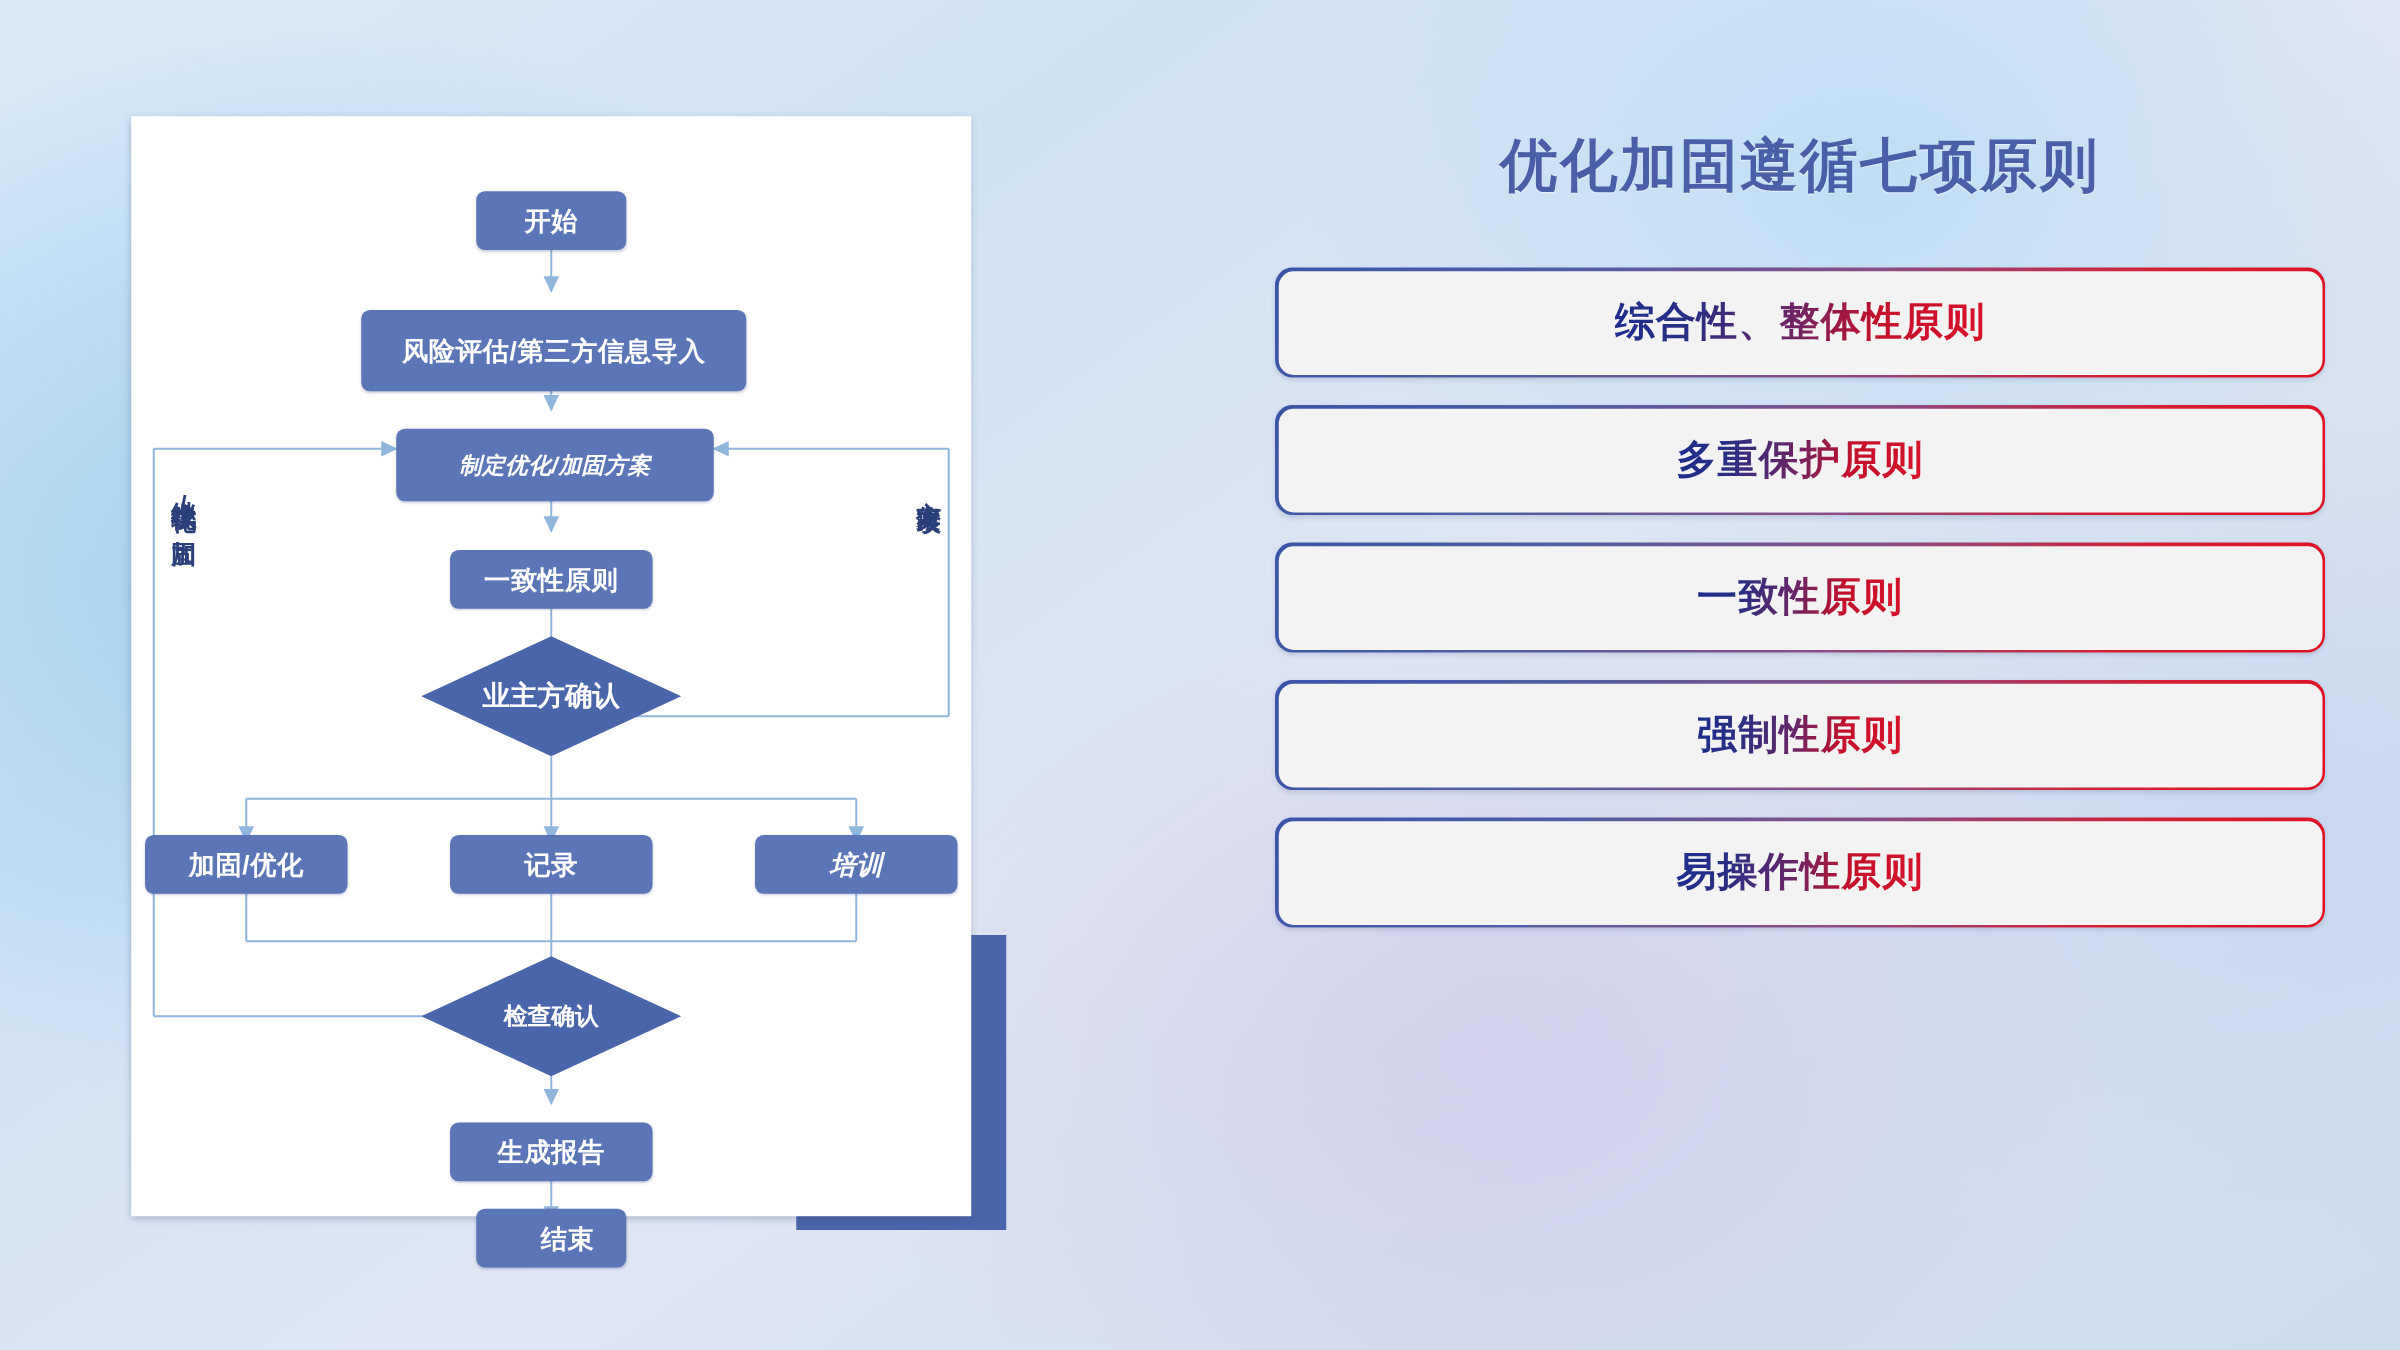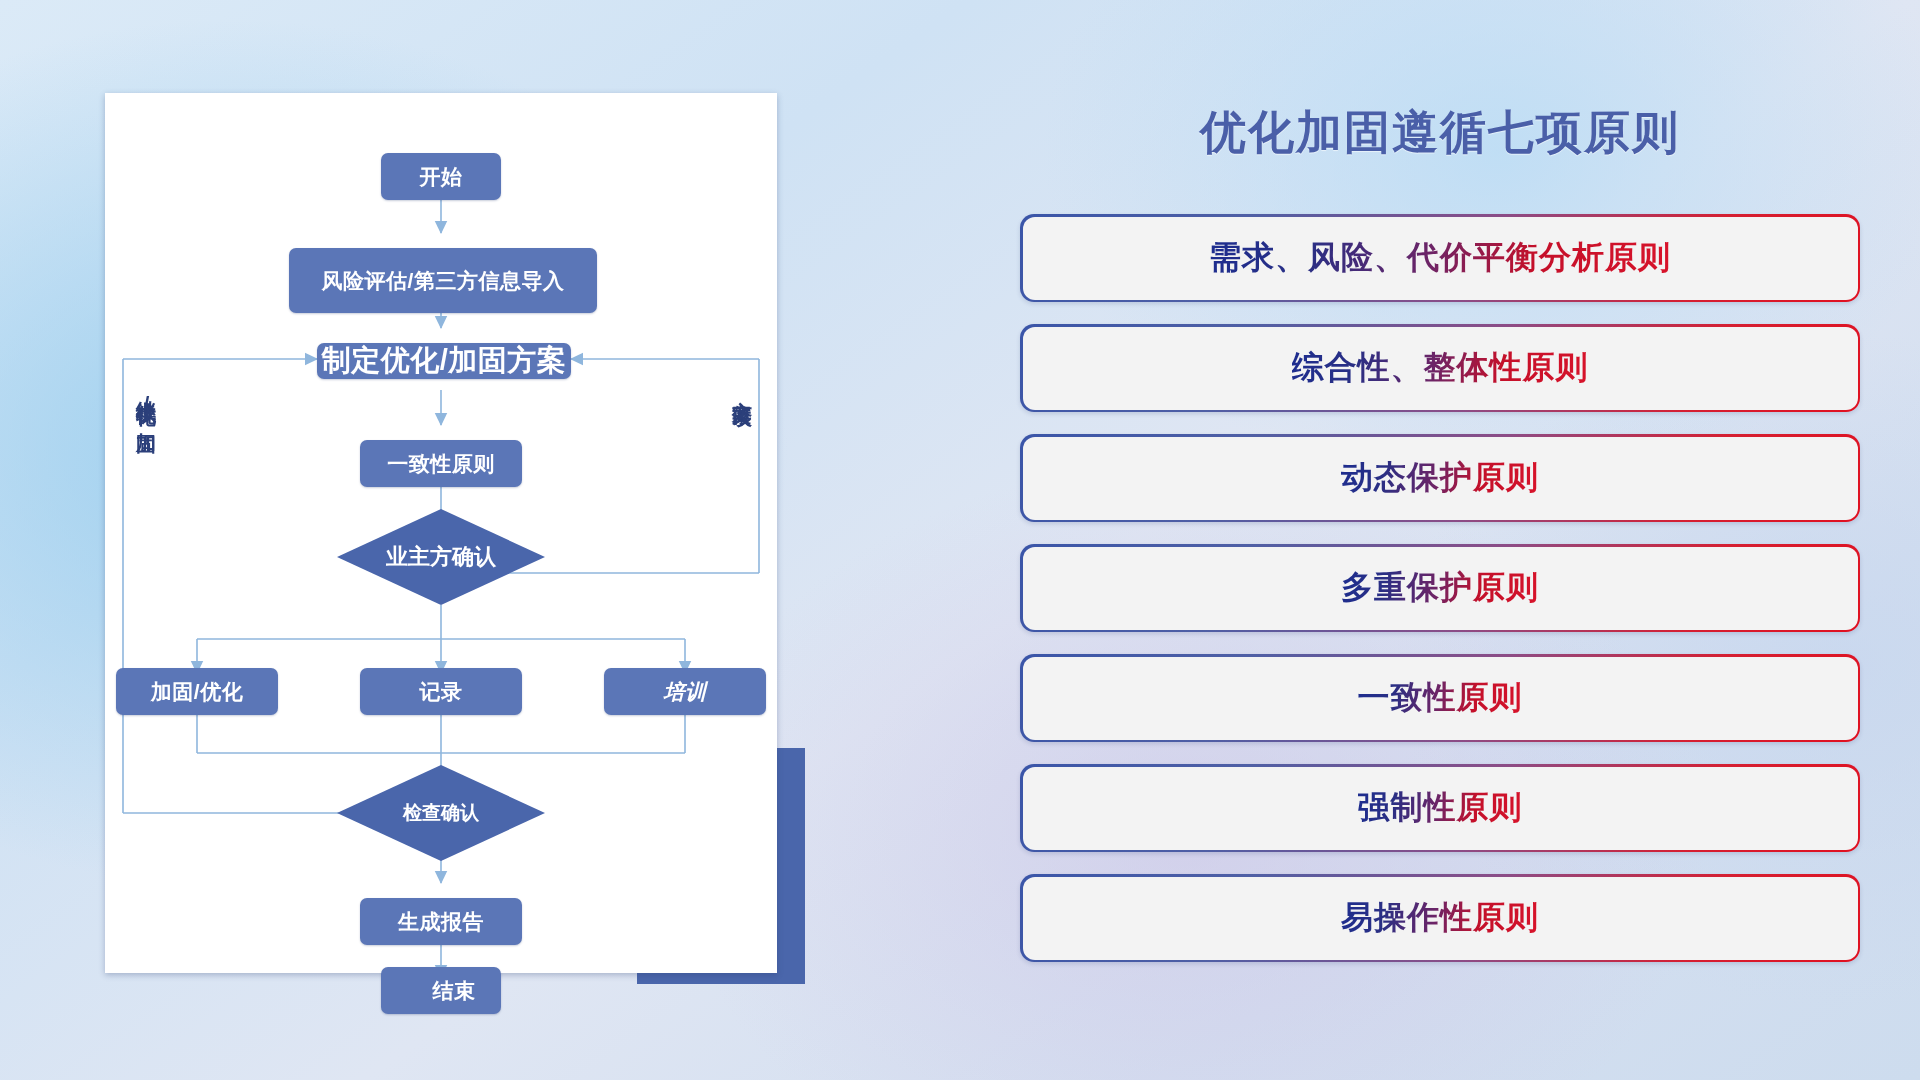--- a/index.html
+++ b/index.html
@@ -128,21 +128,21 @@
     </svg>
 
     <div class="node" style="left:276px;top:60px;width:120px;height:47px;font-size:21px;">
       <span>开始</span>
     </div>
 
     <div class="node" style="left:184px;top:155px;width:308px;height:65px;font-size:21px;">
       <span>风险评估/第三方信息导入</span>
     </div>
 
-    <div class="node" style="left:212px;top:250px;width:254px;height:36px;font-size:29px;">
+    <div class="node" style="left:212px;top:250px;width:254px;height:58px;font-size:18px;font-style:italic;">
       <span>制定优化/加固方案</span>
     </div>
 
     <div class="node" style="left:255px;top:347px;width:162px;height:47px;font-size:21px;">
       <span>一致性原则</span>
     </div>
 
     <div class="diamond" style="left:232px;top:416px;width:208px;height:96px;font-size:22px;">
       <div class="dshape"></div>
       <span>业主方确认</span>
@@ -178,31 +178,21 @@
     <div class="vlabel" style="left:626px;top:292px;font-size:20px;">方案修改</div>
   </div>
 </div>
 
 <div id="right-panel">
   <h1 id="principles-title">优化加固遵循七项原则</h1>
 
   <div id="principle-list">
     <div class="principle-card">
       <div class="principle-inner">
-        <span class="principle-text">需求、风险、代价平衡分析原则</span>
-      </div>
-    </div>
-    <div class="principle-card">
-      <div class="principle-inner">
         <span class="principle-text">综合性、整体性原则</span>
-      </div>
-    </div>
-    <div class="principle-card">
-      <div class="principle-inner">
-        <span class="principle-text">动态保护原则</span>
       </div>
     </div>
     <div class="principle-card">
       <div class="principle-inner">
         <span class="principle-text">多重保护原则</span>
       </div>
     </div>
     <div class="principle-card">
       <div class="principle-inner">
         <span class="principle-text">一致性原则</span>

